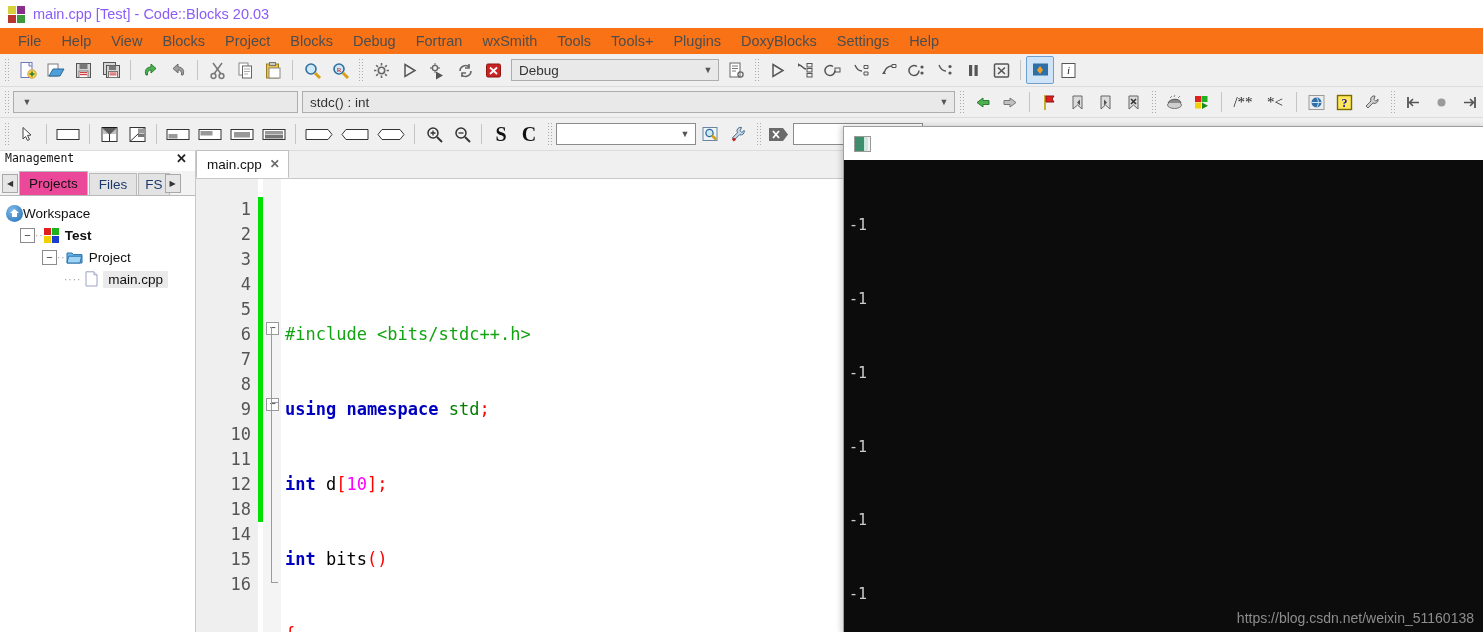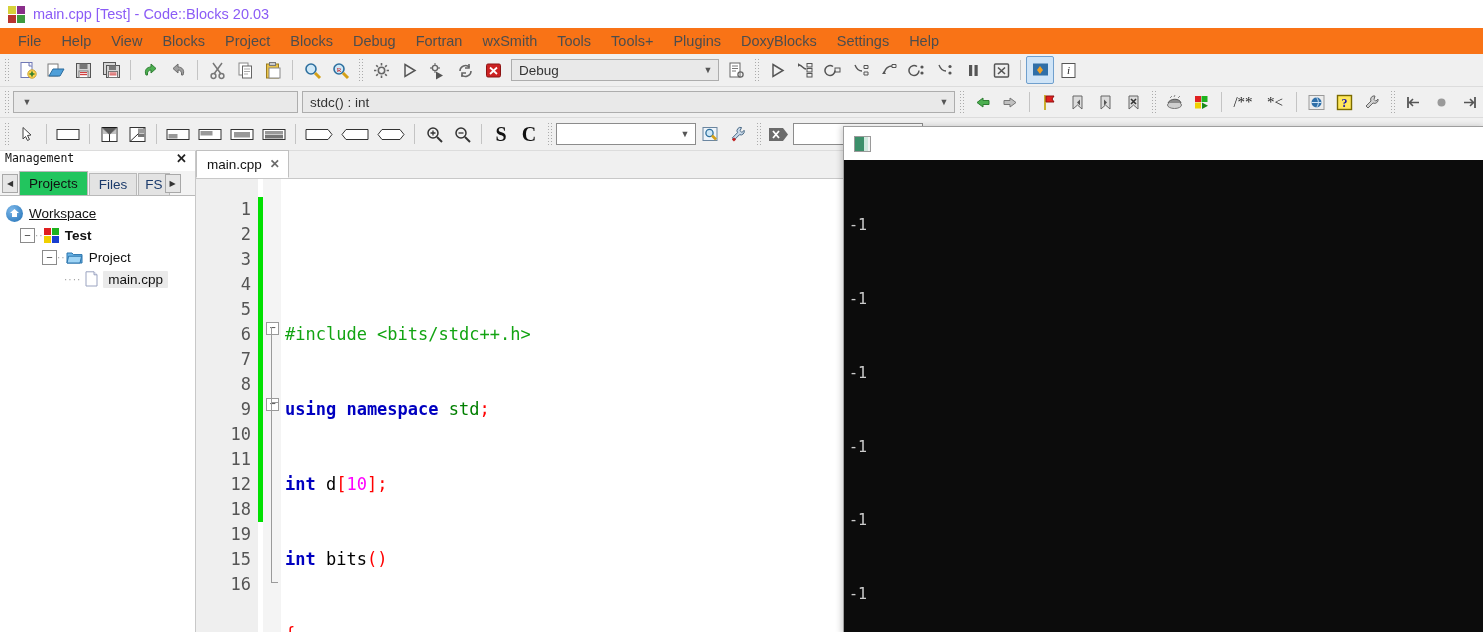--- a/index.html
+++ b/index.html
@@ -52,21 +52,21 @@
   
   .mgmt{width:196px;border-right:1px solid #c8c8c8;background:#ffffff;box-sizing:border-box;position:relative;}
   .mgmt-hd{height:20px;display:flex;align-items:flex-start;justify-content:space-between;
            padding:0 6px 0 5px;font-family:"DejaVu Sans Mono",monospace;font-size:11.5px;color:#111;}
   .mgmt-close{font-family:"Liberation Sans",sans-serif;font-weight:bold;font-size:13px;color:#222;cursor:pointer;padding:0 2px;}
   .tabstrip{height:24px;display:flex;align-items:flex-end;border-bottom:1px solid #b9b9b9;background:#f3f3f3;}
   .tabarrow{width:14px;height:17px;background:#e6e6e6;border:1px solid #a8a8a8;
             display:flex;align-items:center;justify-content:center;font-size:8px;color:#333;margin:0 1px 2px 2px;flex:0 0 auto;}
   .ptab{height:21px;display:flex;align-items:center;padding:0 9px;font-size:13.5px;color:#1a3a6b;
         background:#e3e3e3;border:1px solid #b9b9b9;border-bottom:none;margin-right:1px;flex:0 0 auto;}
-  .ptab.sel{background:#22c55e;height:23px;color:#111;font-weight:normal;}
+  .ptab.sel{background:#ec4899;height:23px;color:#111;font-weight:normal;}
   .tree{padding:6px 0 0 6px;font-size:13.5px;color:#111;}
   .trow{display:flex;align-items:center;height:22px;white-space:nowrap;}
   .tw{width:13px;height:13px;border:1px solid #8b8b8b;background:#fff;display:inline-flex;
       align-items:center;justify-content:center;font-size:11px;line-height:9px;color:#333;flex:0 0 auto;}
   .dots{color:#9a9a9a;font-size:10px;letter-spacing:1px;}
   .ic-home{width:17px;height:17px;border-radius:50%;background:radial-gradient(circle at 35% 30%,#7db8ea,#1f6fb5);
            display:inline-flex;align-items:center;justify-content:center;flex:0 0 auto;}
   .ic-proj{width:15px;height:15px;display:inline-block;position:relative;flex:0 0 auto;}
   .ic-proj i{position:absolute;width:7px;height:7px;}
   .ic-proj i.a{left:0;top:0;background:#e02020;}
@@ -621,21 +621,21 @@
         <div class="tabarrow" style="margin-left:-6px;">▶</div>
       </div>
 
       <div class="tree">
         <div class="trow">
           <span class="ic-home">
             <svg width="11" height="10" viewBox="0 0 11 10">
                 <path d="M5.5 1L10 5H8v4H3V5H1z" fill="#fff"></path>
               </svg>
           </span>
-          <span style="margin-left:6px;text-decoration:underline;">Workspace</span>
+          <span style="">Workspace</span>
         </div>
 
         <div class="trow" style="padding-left:14px;">
           <span class="tw">−</span>
           <span class="dots">··</span>
           <span class="ic-proj">
             <i class="a"></i>
               <i class="b"></i>
               <i class="c"></i>
               <i class="d"></i>
@@ -684,21 +684,21 @@
           <div class="ln">4</div>
           <div class="ln">5</div>
           <div class="ln">6</div>
           <div class="ln">7</div>
           <div class="ln">8</div>
           <div class="ln">9</div>
           <div class="ln">10</div>
           <div class="ln">11</div>
           <div class="ln">12</div>
           <div class="ln">18</div>
-          <div class="ln">19</div>
+          <div class="ln">14</div>
           <div class="ln">15</div>
           <div class="ln">16</div>
         </div>
 
         <div class="changebar">
           <div class="cb-seg" style="height:325px;"></div>
         </div>
 
         <div class="foldcol">
           <div style="height:125px"></div>
@@ -750,16 +750,17 @@
         <div>-1</div>
         
         
         
         
         
         
         
         
       </div>
+      <div class="watermark">https://blog.csdn.net/weixin_51160138</div>
     </div>
   </div>
 
 </div>
 
 </body></html>

